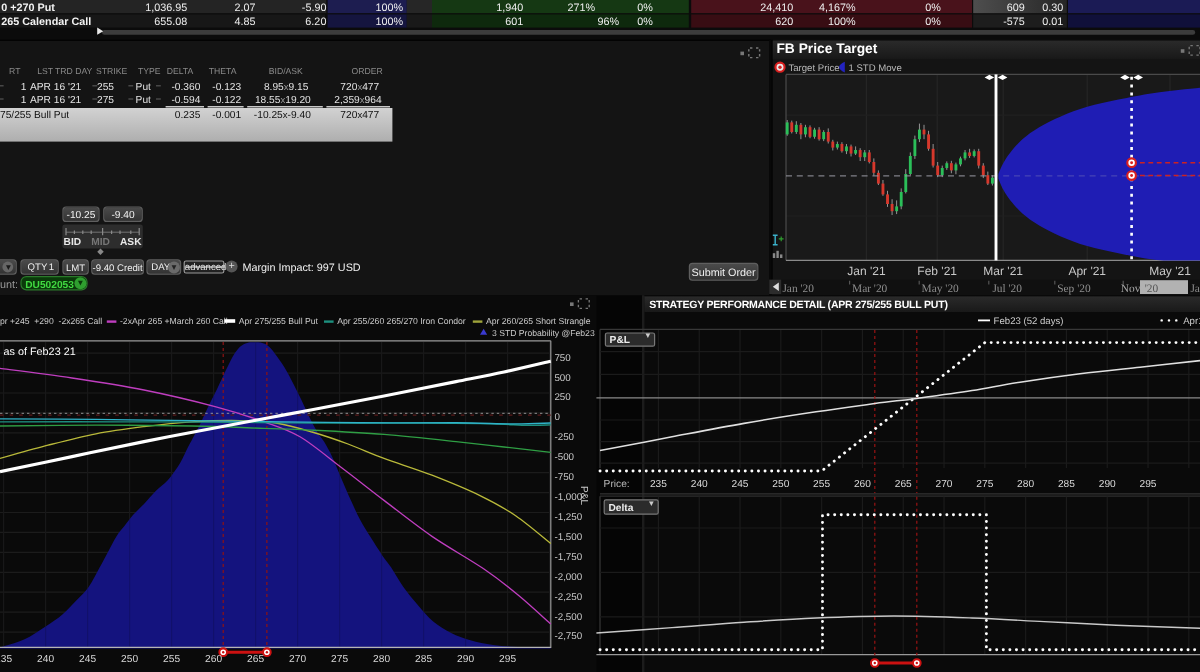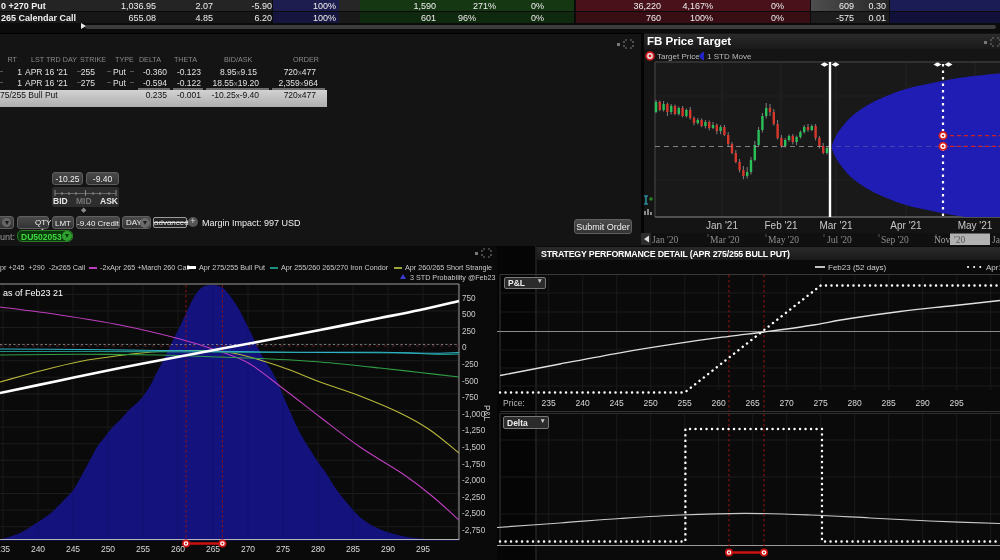--- a/index.html
+++ b/index.html
@@ -28,38 +28,38 @@
   <div class="abs" style="left:360px;top:11.5px;width:214px;height:11px;background:#0e290d;"></div>
   <div class="abs" style="left:576px;top:11.5px;width:234px;height:11px;background:#380d13;"></div>
   <div class="abs" style="left:811px;top:11.5px;width:78px;height:11px;background:#1d1d1d;"></div>
   <div class="abs" style="left:890px;top:11.5px;width:110px;height:11px;background:#10103a;"></div>
 
   <div class="abs" style="left:1px;top:1px;font-weight:bold;color:#f2f2f2;">0 +270 Put</div>
   <div class="abs r" style="left:96px;top:1px;width:60px;color:#eee;">1,036.95</div>
   <div class="abs r" style="left:173px;top:1px;width:40px;color:#eee;">2.07</div>
   <div class="abs r" style="left:232px;top:1px;width:40px;color:#eee;">-5.90</div>
   <div class="abs r" style="left:296px;top:1px;width:40px;color:#eee;">100%</div>
-  <div class="abs r" style="left:396px;top:1px;width:40px;color:#eee;">1,590</div>
+  <div class="abs r" style="left:396px;top:1px;width:40px;color:#eee;">1,940</div>
   <div class="abs r" style="left:456px;top:1px;width:40px;color:#eee;">271%</div>
   <div class="abs r" style="left:504px;top:1px;width:40px;color:#eee;">0%</div>
-  <div class="abs r" style="left:611px;top:1px;width:50px;color:#eee;">36,220</div>
+  <div class="abs r" style="left:611px;top:1px;width:50px;color:#eee;">24,410</div>
   <div class="abs r" style="left:663px;top:1px;width:50px;color:#eee;">4,167%</div>
   <div class="abs r" style="left:744px;top:1px;width:40px;color:#eee;">0%</div>
   <div class="abs r" style="left:814px;top:1px;width:40px;color:#eee;">609</div>
   <div class="abs r" style="left:846px;top:1px;width:40px;color:#eee;">0.30</div>
 
   <div class="abs" style="left:1px;top:12.5px;font-weight:bold;color:#f2f2f2;">265 Calendar Call</div>
   <div class="abs r" style="left:96px;top:12.5px;width:60px;color:#eee;">655.08</div>
   <div class="abs r" style="left:173px;top:12.5px;width:40px;color:#eee;">4.85</div>
   <div class="abs r" style="left:232px;top:12.5px;width:40px;color:#eee;">6.20</div>
   <div class="abs r" style="left:296px;top:12.5px;width:40px;color:#eee;">100%</div>
   <div class="abs r" style="left:396px;top:12.5px;width:40px;color:#eee;">601</div>
-  <div class="abs r" style="left:436px;top:12.5px;width:40px;color:#eee;">96%</div>
+  <div class="abs r" style="left:476px;top:12.5px;width:40px;color:#eee;">96%</div>
   <div class="abs r" style="left:504px;top:12.5px;width:40px;color:#eee;">0%</div>
-  <div class="abs r" style="left:611px;top:12.5px;width:50px;color:#eee;">760</div>
+  <div class="abs r" style="left:611px;top:12.5px;width:50px;color:#eee;">620</div>
   <div class="abs r" style="left:663px;top:12.5px;width:50px;color:#eee;">100%</div>
   <div class="abs r" style="left:744px;top:12.5px;width:40px;color:#eee;">0%</div>
   <div class="abs r" style="left:814px;top:12.5px;width:40px;color:#eee;">-575</div>
   <div class="abs r" style="left:846px;top:12.5px;width:40px;color:#eee;">0.01</div>
 
   <div class="abs" style="left:85px;top:24.5px;width:911px;height:4.5px;background:#3c3c3c;border-radius:2px;"></div>
   <div class="abs" style="left:81px;top:23px;width:0;height:0;border-top:3.5px solid transparent;border-bottom:3.5px solid transparent;border-left:5px solid #e8e8e8;"></div>
 </div>
 
 <div class="abs" style="left:0;top:33px;width:641px;height:213px;background:#141414;border-top:1px solid #000;">
@@ -102,21 +102,21 @@
     <div class="abs r" style="left:55px;width:40px;">275</div>
     <div class="abs" style="left:113px;">Put</div>
     <div class="abs r" style="left:127px;width:40px;">-0.594</div>
     <div class="abs r" style="left:161px;width:40px;">-0.122</div>
     <div class="abs r" style="left:189px;width:70px;">18.55<span style="color:#999;font-size:8px;">x</span>19.20</div>
     <div class="abs r" style="left:248px;width:70px;">2,359<span style="color:#999;font-size:8px;">x</span>964</div>
   </div>
   <svg style="left:0;top:53.5px;" width="340" height="2" viewBox="0 0 340 2">
     <path d="M138 1 H170 M173 1 H203 M206 1 H269 M272 1 H325" stroke="#c8c8c8" stroke-width="1.2"></path>
   </svg>
-  <div class="abs" style="left:0;top:56px;width:327px;height:17px;background:linear-gradient(#d2d2d2,#aeaeae);font-size:8.5px;color:#111;white-space:nowrap;">
+  <div class="abs" style="left:0;top:56px;width:327px;height:28px;background:linear-gradient(#d2d2d2,#aeaeae);font-size:8.5px;color:#111;white-space:nowrap;">
     <div class="abs" style="left:0;top:0;">75/255 Bull Put</div>
     <div class="abs r" style="left:127px;width:40px;">0.235</div>
     <div class="abs r" style="left:161px;width:40px;">-0.001</div>
     <div class="abs r" style="left:189px;width:70px;">-10.25<span style="font-size:8px;">x</span>-9.40</div>
     <div class="abs r" style="left:246px;width:70px;">720<span style="font-size:8px;">x</span>477</div>
   </div>
 
   <div class="abs btn" style="left:52px;top:138px;width:31px;height:13px;font-size:8.5px;padding-top:1px;">-10.25</div>
   <div class="abs btn" style="left:86px;top:138px;width:33px;height:13px;font-size:8.5px;padding-top:1px;">-9.40</div>
   <div class="abs" style="left:52px;top:153px;width:67px;height:20px;background:#2d2d2d;border-radius:2px;"></div>
@@ -125,21 +125,21 @@
     <path d="M3 0 V6 M33.5 0 V6 M64 0 V6 M10 2 v3 M17 2 v3 M24 2 v3 M41 2 v3 M48 2 v3 M57 2 v3" stroke="#8a8a8a" stroke-width="1"></path>
   </svg>
   <div class="abs" style="left:53px;top:162px;font-size:8.5px;color:#e8e8e8;font-weight:bold;">BID</div>
   <div class="abs" style="left:76px;top:162px;font-size:8.5px;color:#767676;font-weight:bold;">MID</div>
   <div class="abs" style="left:100px;top:162px;font-size:8.5px;color:#e8e8e8;font-weight:bold;">ASK</div>
   <div class="abs" style="left:81px;top:172px;font-size:7px;color:#888;">◆</div>
 
   <div class="abs btn" style="left:-8px;top:182px;width:22px;height:13px;"></div>
   <div class="abs" style="left:2px;top:184px;width:9px;height:9px;border-radius:50%;background:#666;"></div>
   <div class="abs" style="left:4.5px;top:186.5px;width:0;height:0;border-left:2.5px solid transparent;border-right:2.5px solid transparent;border-top:4px solid #1a1a1a;"></div>
-  <div class="abs btn" style="left:17px;top:182px;width:32px;height:13px;font-size:8px;text-align:left;padding-top:1px;"><span style="padding-left:17px;">QTY</span><span style="position:absolute;right:3px;">1</span></div>
+  <div class="abs btn" style="left:17px;top:182px;width:32px;height:13px;font-size:8px;text-align:left;padding-top:1px;"><span style="padding-left:5px;">QTY</span><span style="position:absolute;right:3px;">1</span></div>
   <div class="abs btn" style="left:52px;top:182px;width:22px;height:13px;font-size:8px;padding-top:2px;">LMT</div>
   <div class="abs btn" style="left:76px;top:182px;width:44px;height:13px;font-size:8px;padding-top:2px;white-space:nowrap;">-9.40 Credit</div>
   <div class="abs btn" style="left:122px;top:182px;width:29px;height:13px;font-size:8px;text-align:left;padding-top:1px;"><span style="padding-left:3px;">DAY</span></div>
   <div class="abs" style="left:140px;top:183.5px;width:10px;height:10px;border-radius:50%;background:#6a6a6a;"></div>
   <div class="abs" style="left:142.5px;top:186.5px;width:0;height:0;border-left:2.8px solid transparent;border-right:2.8px solid transparent;border-top:4.5px solid #222;"></div>
   <div class="abs" style="left:153px;top:183px;width:34px;height:11px;background:#222;border:1px solid #999;border-radius:2px;color:#ddd;font-size:8px;text-align:center;text-decoration:line-through;">advanced</div>
   <div class="abs" style="left:188px;top:183px;width:10px;height:10px;border-radius:50%;background:#555;color:#ddd;font-size:9px;line-height:9px;text-align:center;">+</div>
   <div class="abs" style="left:202px;top:184px;font-size:9px;color:#f0f0f0;">Margin Impact: 997 USD</div>
 
   <div class="abs" style="left:0px;top:198px;font-size:9px;color:#999;">unt:</div>

